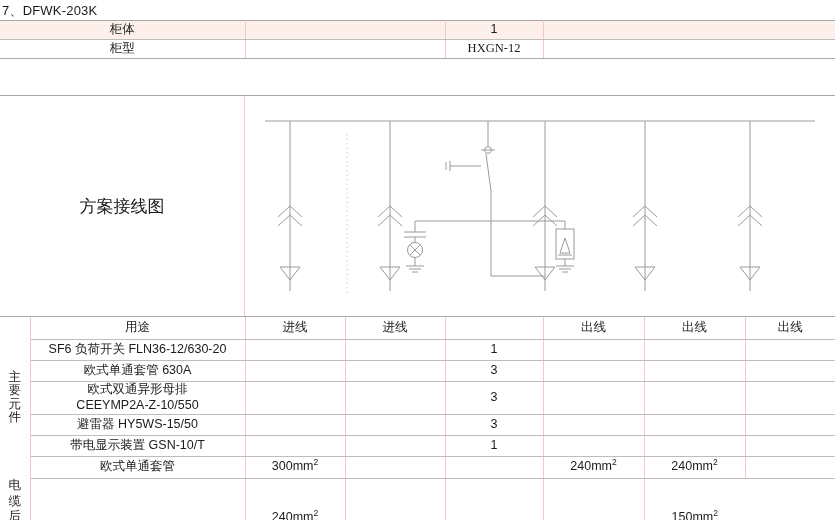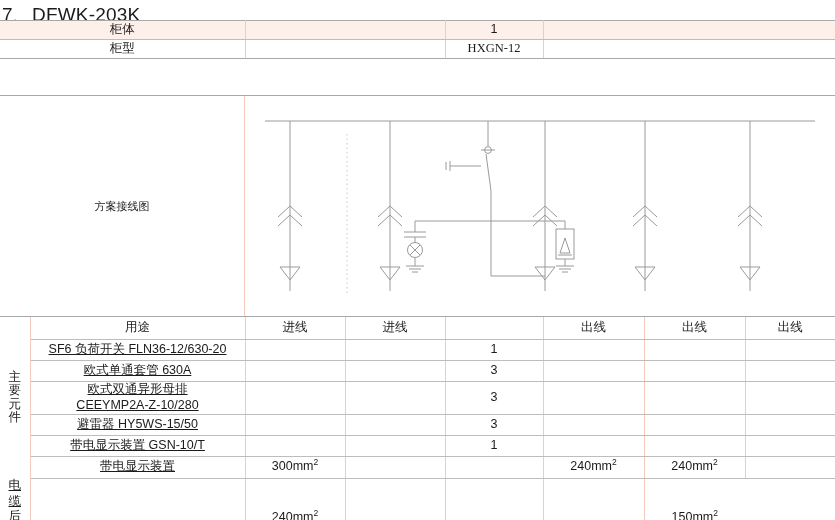--- a/index.html
+++ b/index.html
@@ -13,21 +13,21 @@
   #page {
     position: relative;
     width: 835px; height: 520px;
     background: #fff;
   }
 
   
   .doc-title {
     position: absolute;
     left: 2px; top: 2px;
-    font-size: 19px;
+    font-size: 13px;
     letter-spacing: 0.2px;
     color: #1b1b1b;
     white-space: nowrap;
   }
 
   
   .tbl {
     position: absolute;
     left: 0;
     width: 835px;
@@ -63,41 +63,41 @@
     left: 0; top: 95px;
     width: 835px; height: 222px;
     border-top: 1px solid #a8a8a8;
     border-bottom: 1px solid #a8a8a8;
   }
   #schem-label {
     position: absolute;
     left: 0; top: 0;
     width: 245px; height: 100%;
     display: flex; align-items: center; justify-content: center;
-    font-size: 11px;
+    font-size: 17px;
     border-right: 1px solid #f3c9be;
   }
   #schem-canvas {
     position: absolute;
     left: 245px; top: 0;
     width: 590px; height: 100%;
   }
 
   
   #lower { top: 317px; }
   #lower td { font-size: 12.5px; }
   #lower td.side {
     width: 30px;
     font-size: 12.5px;
     line-height: 1.08;
     letter-spacing: 0;
     text-align: center;
     padding: 0;
   }
-  #lower td.use { text-align: center; text-decoration: underline; }
+  #lower td.use { text-align: center; }
   .stacked { display: block; }
   sup { font-size: 8.5px; vertical-align: super; line-height: 0; }
   .two-line { line-height: 1.18; }
 </style>
 </head>
 <body>
 
 <div id="page">
 
   <div class="doc-title">7、DFWK-203K</div>
@@ -267,21 +267,21 @@
         <td class="hl-bottom-thin vl-r"></td>
         <td class="hl-bottom-thin vl-r">3</td>
         <td class="hl-bottom-thin vl-r"></td>
         <td class="hl-bottom-thin vl-r"></td>
         <td class="hl-bottom-thin"></td>
       </tr>
 
       <tr style="height:33px">
         <td class="use hl-bottom-thin vl-r two-line">
           <span class="stacked">欧式双通异形母排</span>
-          <span class="stacked">CEEYMP2A-Z-10/280</span>
+          <span class="stacked">CEEYMP2A-Z-10/550</span>
         </td>
         <td class="hl-bottom-thin vl-r"></td>
         <td class="hl-bottom-thin vl-r"></td>
         <td class="hl-bottom-thin vl-r">3</td>
         <td class="hl-bottom-thin vl-r"></td>
         <td class="hl-bottom-thin vl-r"></td>
         <td class="hl-bottom-thin"></td>
       </tr>
 
       <tr style="height:21px">
@@ -298,21 +298,21 @@
         <td class="use hl-bottom-thin vl-r">带电显示装置  GSN-10/T</td>
         <td class="hl-bottom-thin vl-r"></td>
         <td class="hl-bottom-thin vl-r"></td>
         <td class="hl-bottom-thin vl-r">1</td>
         <td class="hl-bottom-thin vl-r"></td>
         <td class="hl-bottom-thin vl-r"></td>
         <td class="hl-bottom-thin"></td>
       </tr>
 
       <tr style="height:22px">
-        <td class="use hl-bottom-thin vl-r">带电显示装置</td>
+        <td class="use hl-bottom-thin vl-r">欧式单通套管</td>
         <td class="hl-bottom-thin vl-r">300mm<sup>2</sup></td>
         <td class="hl-bottom-thin vl-r"></td>
         <td class="hl-bottom-thin vl-r"></td>
         <td class="hl-bottom-thin vl-r">240mm<sup>2</sup></td>
         <td class="hl-bottom-thin vl-r">240mm<sup>2</sup></td>
         <td class="hl-bottom-thin"></td>
       </tr>
 
       <tr style="height:23px">
         <td class="use hl-bottom-thin vl-r">电缆后接头</td>

